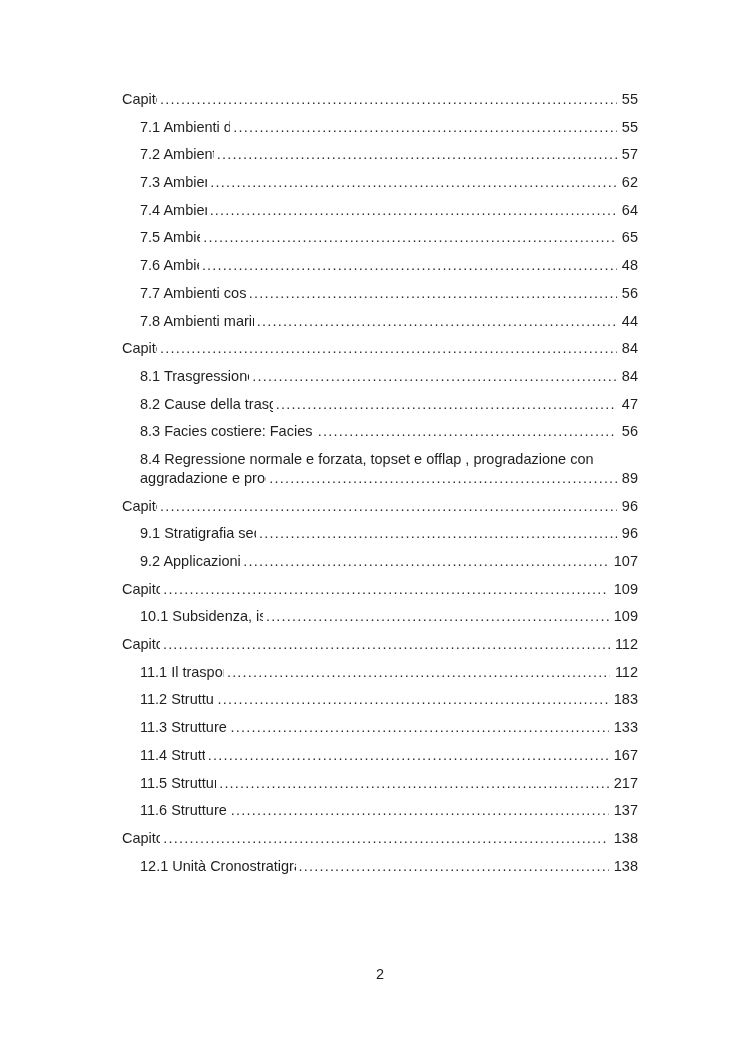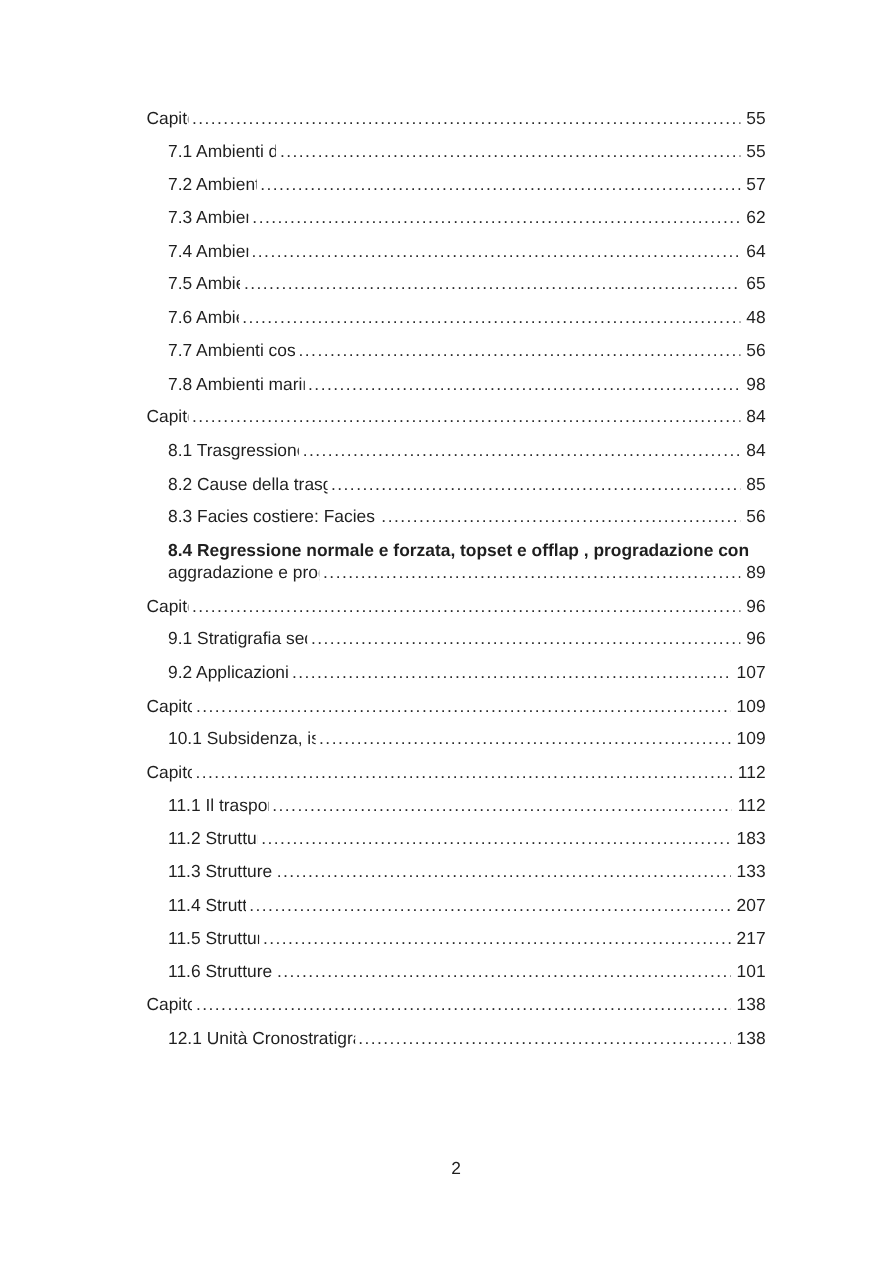--- a/index.html
+++ b/index.html
@@ -36,21 +36,20 @@
     width: 100%;
   }
   .t {
     white-space: nowrap;
     flex: 0 1 auto;
     overflow: hidden;
   }
   .t-line {
     white-space: nowrap;
     overflow: hidden;
-    font-weight: bold;
   }
   .dots {
     flex: 1 1 auto;
     min-width: 8px;
     overflow: hidden;
     white-space: nowrap;
     margin-left: 3px;
     color: #2a2a2a;
   }
   .dots::after {
@@ -130,42 +129,42 @@
         <div class="flexline">
           <span class="t">7.7 Ambienti costieri clastici ed estuari</span>
           <span class="dots"></span>
           <span class="pg">56</span>
         </div>
       </div>
       <div class="toc-row lvl2">
         <div class="flexline">
           <span class="t">7.8 Ambienti marini: Morfologia e processi</span>
           <span class="dots"></span>
-          <span class="pg">98</span>
+          <span class="pg">44</span>
         </div>
       </div>
       <div class="toc-row lvl1">
         <div class="flexline">
           <span class="t">Capitolo 8</span>
           <span class="dots"></span>
           <span class="pg">84</span>
         </div>
       </div>
       <div class="toc-row lvl2">
         <div class="flexline">
           <span class="t">8.1 Trasgressione e regressione marina</span>
           <span class="dots"></span>
           <span class="pg">84</span>
         </div>
       </div>
       <div class="toc-row lvl2">
         <div class="flexline">
           <span class="t">8.2 Cause della trasgressione e regressione marina</span>
           <span class="dots"></span>
-          <span class="pg">85</span>
+          <span class="pg">47</span>
         </div>
       </div>
       <div class="toc-row lvl2">
         <div class="flexline">
           <span class="t">8.3 Facies costiere: Facies di progradazione, aggradazione e retrogradazione</span>
           <span class="dots"></span>
           <span class="pg">56</span>
         </div>
       </div>
       <div class="toc-row lvl2">
@@ -236,35 +235,35 @@
         <div class="flexline">
           <span class="t">11.3 Strutture da decantazione</span>
           <span class="dots"></span>
           <span class="pg">133</span>
         </div>
       </div>
       <div class="toc-row lvl2">
         <div class="flexline">
           <span class="t">11.4 Strutture erosive</span>
           <span class="dots"></span>
-          <span class="pg">207</span>
+          <span class="pg">167</span>
         </div>
       </div>
       <div class="toc-row lvl2">
         <div class="flexline">
           <span class="t">11.5 Strutture deformative</span>
           <span class="dots"></span>
           <span class="pg">217</span>
         </div>
       </div>
       <div class="toc-row lvl2">
         <div class="flexline">
           <span class="t">11.6 Strutture da bioturbazione</span>
           <span class="dots"></span>
-          <span class="pg">101</span>
+          <span class="pg">137</span>
         </div>
       </div>
       <div class="toc-row lvl1">
         <div class="flexline">
           <span class="t">Capitolo 12</span>
           <span class="dots"></span>
           <span class="pg">138</span>
         </div>
       </div>
       <div class="toc-row lvl2">

